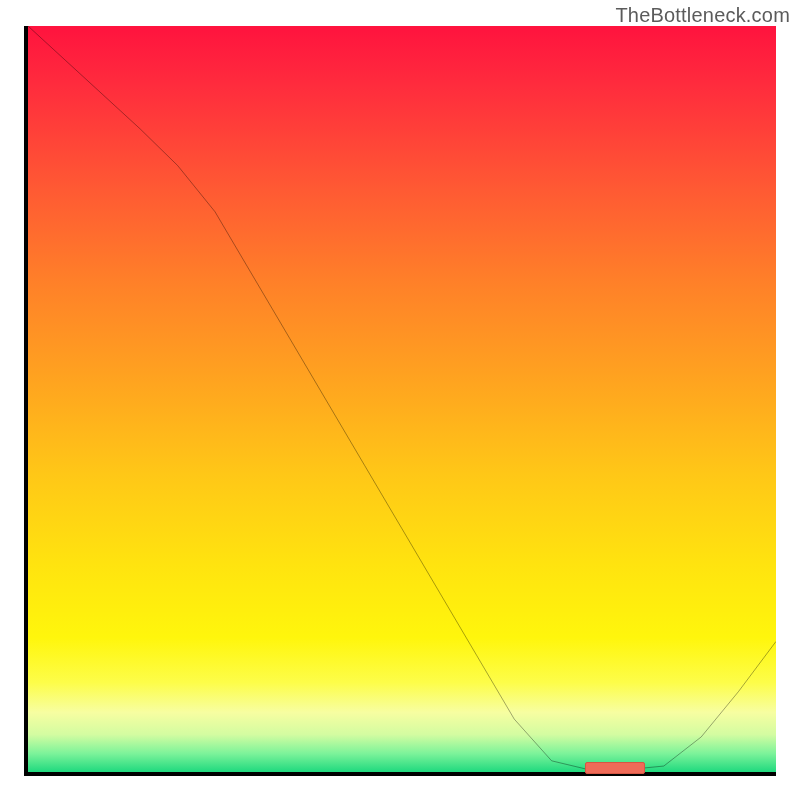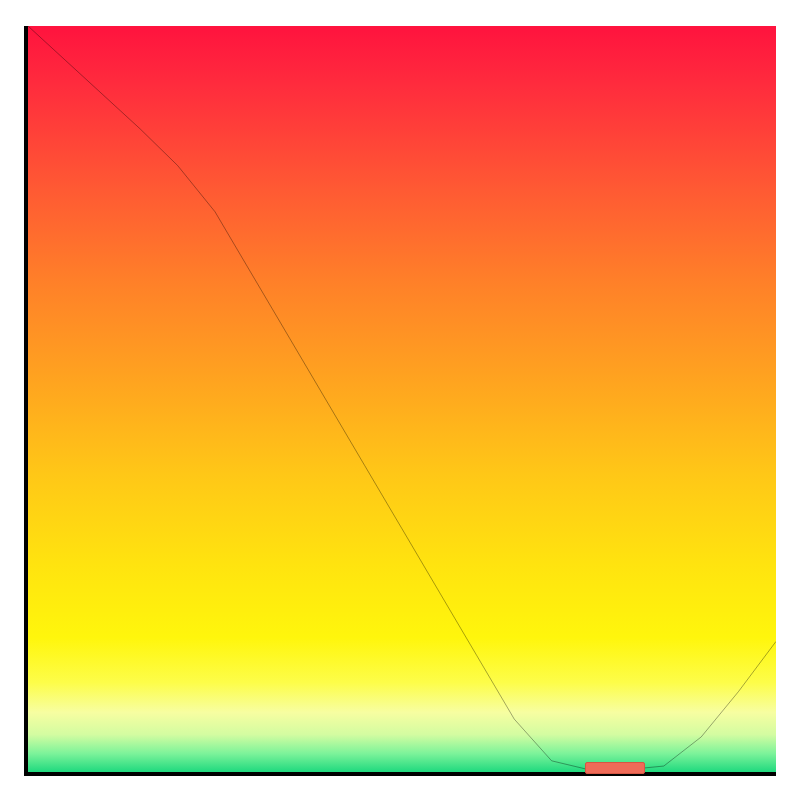--- a/index.html
+++ b/index.html
@@ -75,20 +75,21 @@
     border: 1px solid #d65644;
     border-radius: 2px;
     z-index: 3;
     transform: translate(-50%, -50%);
   }
 </style>
 </head>
 <body>
 
 <div class="chart-wrap">
+  <div class="attribution">TheBottleneck.com</div>
 
   <div class="plot-frame">
     <div class="bg-gradient"></div>
 
     <svg class="curve" viewBox="0 0 100 100" preserveAspectRatio="none">
       <path d="M0.00 0.00 L5.00 4.60 L10.00 9.20 L15.00 13.80 L20.00 18.70 L25.00 24.90 L30.00 33.40 L35.00 41.90 L40.00 50.40 L45.00 58.90 L50.00 67.40 L55.00 75.90 L60.00 84.40 L65.00 92.90 L70.00 98.50 L75.00 99.70 L80.00 99.70 L85.00 99.20 L90.00 95.30 L95.00 89.20 L100.00 82.50" fill="none" stroke="#000000" stroke-width="0.35" vector-effect="non-scaling-stroke"></path>
     </svg>
 
     <div class="marker" style="left: 78.5%; top: 99.5%;"></div>
   </div>

